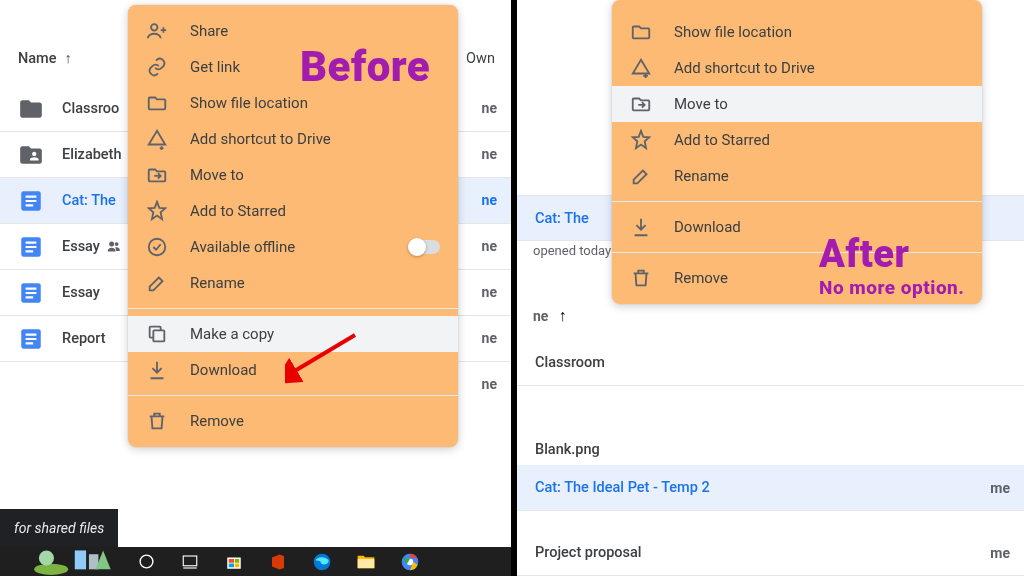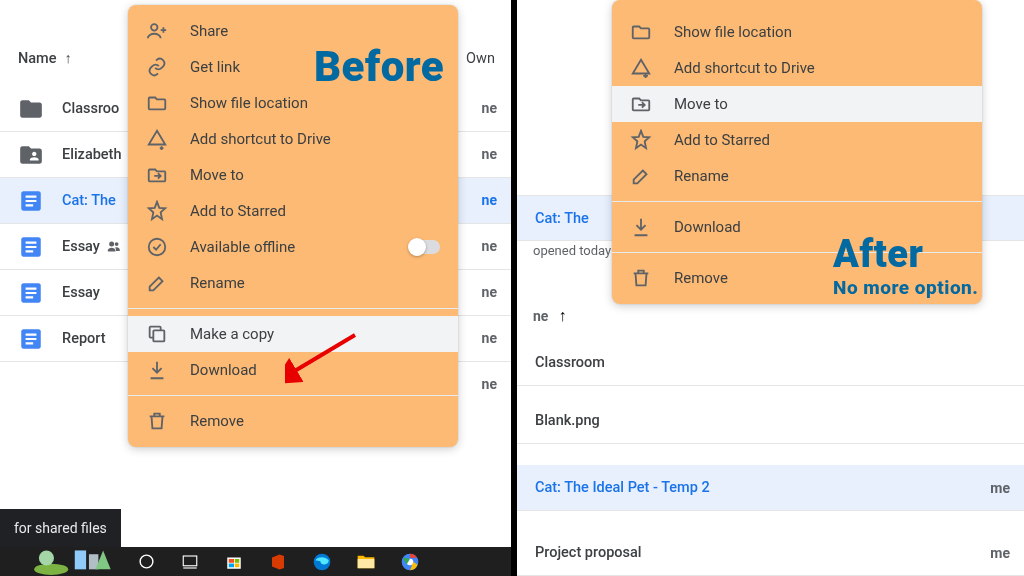--- a/index.html
+++ b/index.html
@@ -18,25 +18,25 @@
     .row.sel .fname { color:#1a73e8; font-weight:500; }
     .nameup { position:absolute; top:50px; left:18px; color:#3c4043; font-size:14.5px; font-weight:500; display:flex; align-items:flex-end; gap:8px;}
     
     .menu { position:absolute; background:#fdba74; border-radius:8px; box-shadow:0 2px 10px rgba(0,0,0,.2),0 0 0 1px rgba(0,0,0,.04); padding:8px 0; }
     .mitem { height:36px; display:flex; align-items:center; padding:0 20px 0 18px; font-size:15px; color:#3c4043; gap:22px; cursor:default; position:relative;}
     .mitem .mic { width:22px; height:22px; color:#5f6368; display:flex; align-items:center; justify-content:center; flex-shrink:0;}
     .mitem .chev { position:absolute; right:14px; color:#5f6368; font-size:13px;}
     .mitem.hover { background:#f1f3f4; }
     .msep { height:1px; background:#e8eaed; margin:7px 0; }
     
-    .ann { position:absolute; color:#0369a1; font-weight:900; letter-spacing:.5px;margin-left:14px; }
+    .ann { position:absolute; color:#a21caf; font-weight:900; letter-spacing:.5px; }
     
     .arrow { position:absolute; }
     
-    .toast { position:absolute; left:0; bottom:29px; height:38px; background:#202124; color:#e8eaed; font-size:14px; display:flex; align-items:center; padding:8px 14px; border-radius:0;}
+    .toast { position:absolute; left:0; bottom:29px; height:38px; background:#202124; color:#e8eaed; font-size:14px; display:flex; align-items:center; padding:8px 14px; border-radius:0;font-style:italic;}
     
     .taskbar { position:absolute; left:0; right:0; bottom:0; height:29px; background:#1f1f1f; display:flex; align-items:center; padding-left:135px; gap:22px;}
     .tbic { width:22px; height:22px; display:flex; align-items:center; justify-content:center;}
     .tbart { position:absolute; left:32px; bottom:1px; width:95px; height:34px; }
     
     .toggle { width:30px; height:14px; background:#dadce0; border-radius:7px; position:absolute; right:18px; }
     .toggle:before { content:""; position:absolute; width:18px; height:18px; background:#fff; border-radius:50%; top:-2px; left:-2px; box-shadow:0 1px 3px rgba(0,0,0,.3);}
     
     .docicon { fill:#4285f4;}
     .foldericon { fill:#5f6368; }
@@ -291,21 +291,21 @@
   <div class="subtext" style="position:absolute; top:243px; left:16px;">opened today</div>
 
   <div style="position:absolute; top:306px; left:16px; display:flex; gap:10px; align-items:center;">
     <span class="ownme" style="position:static;">ne</span>
     <span>↑</span>
   </div>
 
   <div class="row" style="top:340px;">
       <span class="fname">Classroom</span>
     </div>
-  <div class="row" style="top:398px;text-align:center;">
+  <div class="row" style="top:427px;text-align:center;">
       <span class="fname">Blank.png</span>
     </div>
   <div class="row sel" style="top:465px;">
       <span class="fname">Cat: The Ideal Pet - Temp 2</span>
     </div>
   <div class="ownme" style="position:absolute; right:14px; top:480px;">me</div>
   <div class="row" style="top:530px;">
       <span class="fname">Project proposal</span>
     </div>
   <div class="ownme" style="position:absolute; right:14px; top:545px;">me</div>

